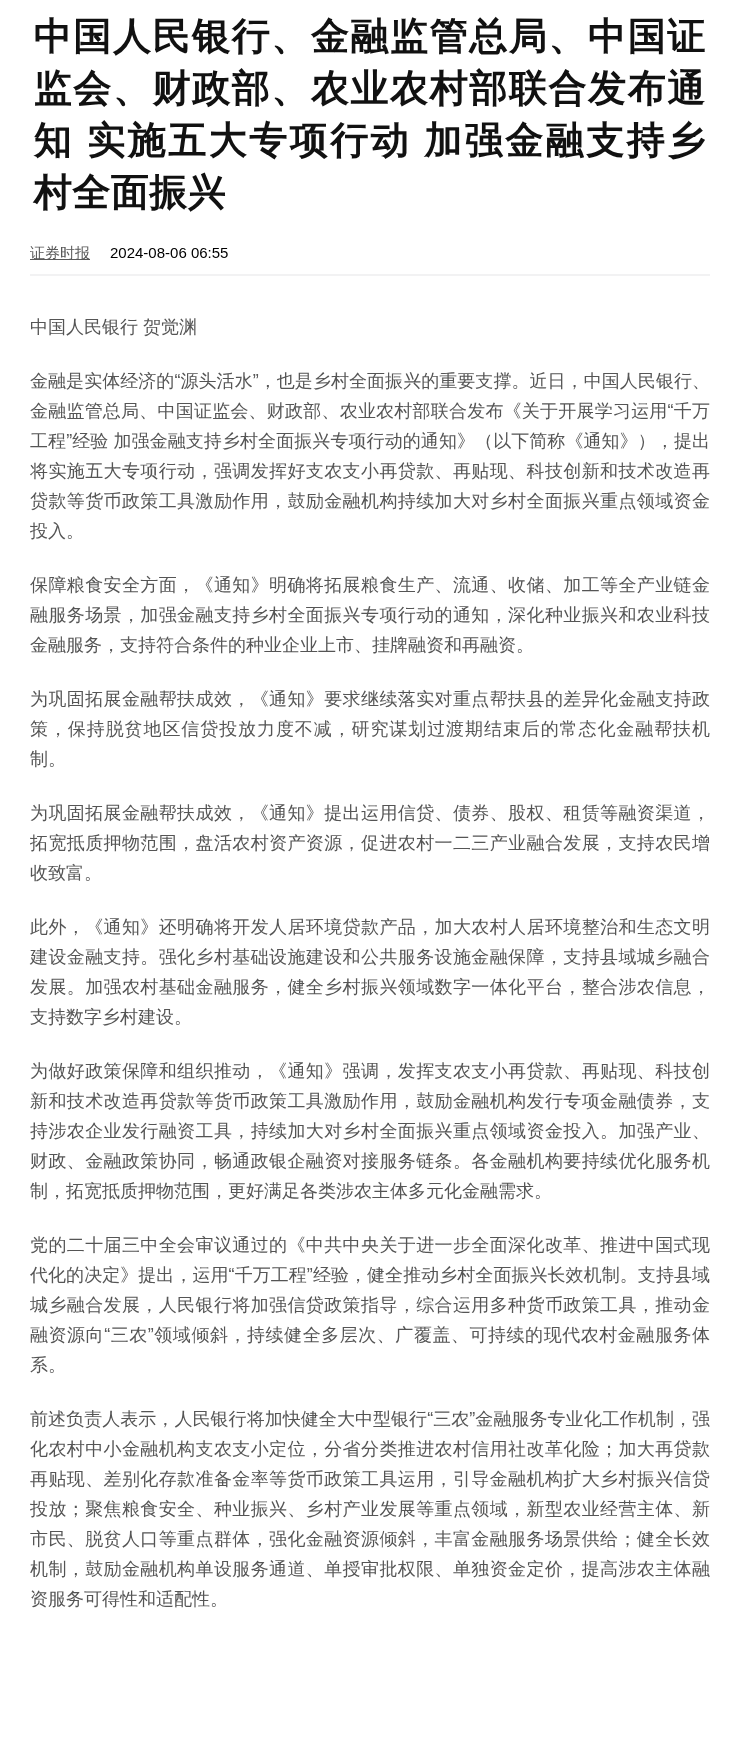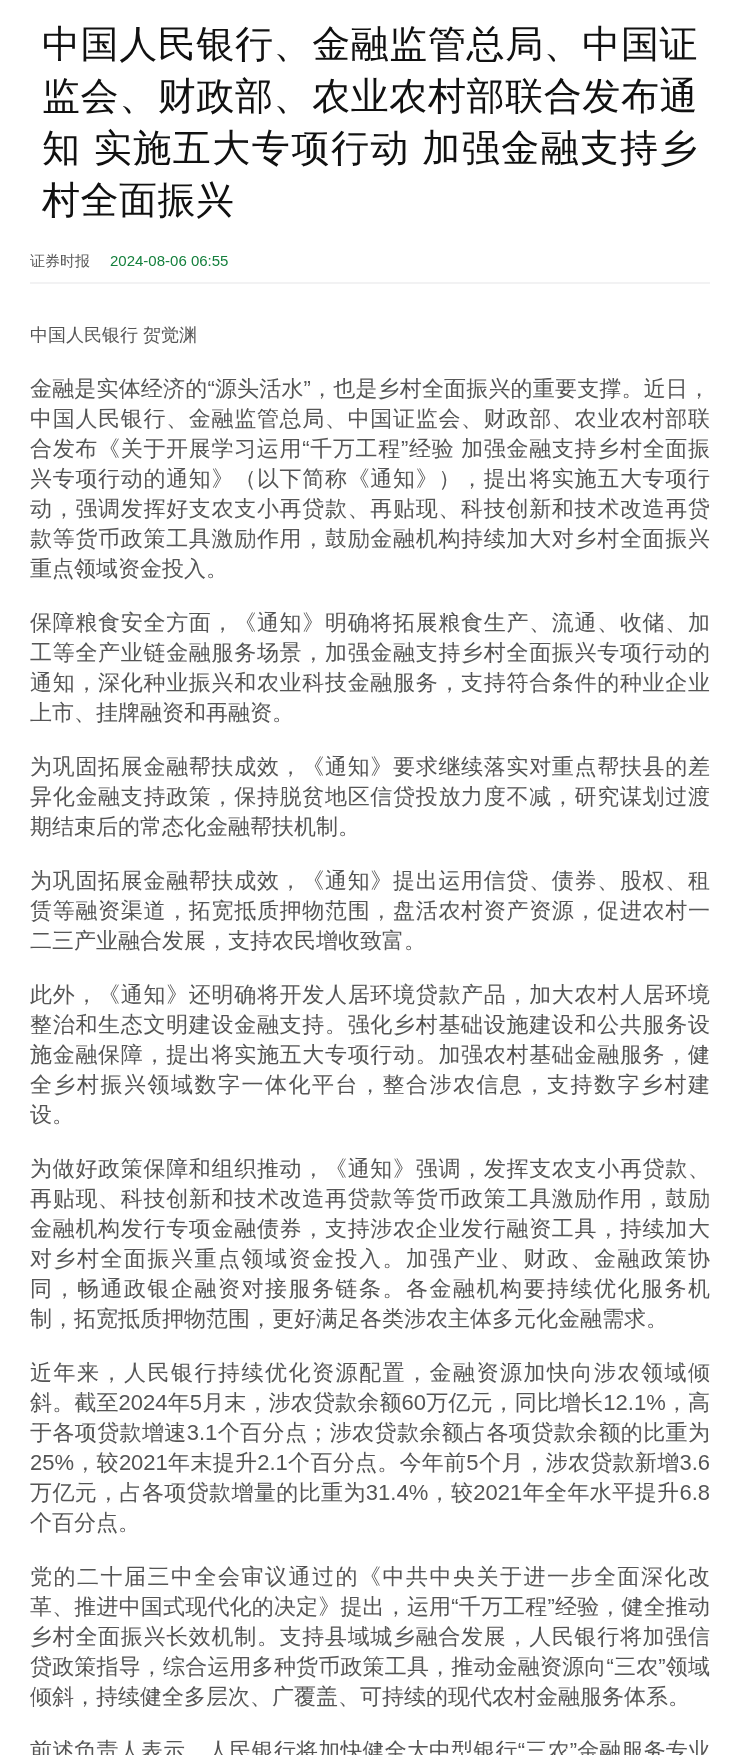--- a/index.html
+++ b/index.html
@@ -11,59 +11,60 @@
     width: 740px;
     min-height: 1755px;
     font-family: "Liberation Sans", "DejaVu Sans", sans-serif;
     -webkit-font-smoothing: antialiased;
   }
   .article-page {
     padding: 0 30px 20px 30px;
     box-sizing: border-box;
   }
   .article-title {
-    margin: 12px;
+    margin: 4px;
     padding-top: 6px;
     font-size: 38px;
     line-height: 52px;
-    font-weight: 400;
+    font-weight: 700;
     color: #111111;
     letter-spacing: 0.5px;
     text-align: justify;
   }
   .article-meta {
     margin-top: 26px;
     display: flex;
     align-items: baseline;
     font-size: 15px;
     line-height: 18px;
   }
   .source-label {
     color: #595959;
     margin-right: 20px;
     white-space: nowrap;
+    text-decoration: underline;
   }
   .publish-time {
-    color: #15803d;
+    color: #000000;
     white-space: nowrap;
   }
   .divider {
     border: none;
     border-top: 2px solid #f2f2f3;
     margin: 12px 0 0 0;
   }
   .byline {
     margin: 36px 0 0 0;
     font-size: 18px;
     line-height: 30px;
     color: #555555;
   }
   .article-body p {
     margin: 24px 0 0 0;
-    font-size: 22px;
+    font-size: 18px;
     line-height: 30px;
     color: #555555;
     text-align: justify;
     word-break: break-all;
   }
 </style>
 </head>
 <body>
 
 <div class="article-page">
@@ -77,20 +78,19 @@
 
   <hr class="divider">
 
   <p class="byline">中国人民银行 贺觉渊</p>
 
   <div class="article-body">
     <p>金融是实体经济的“源头活水”，也是乡村全面振兴的重要支撑。近日，中国人民银行、金融监管总局、中国证监会、财政部、农业农村部联合发布《关于开展学习运用“千万工程”经验 加强金融支持乡村全面振兴专项行动的通知》（以下简称《通知》），提出将实施五大专项行动，强调发挥好支农支小再贷款、再贴现、科技创新和技术改造再贷款等货币政策工具激励作用，鼓励金融机构持续加大对乡村全面振兴重点领域资金投入。</p>
     <p>保障粮食安全方面，《通知》明确将拓展粮食生产、流通、收储、加工等全产业链金融服务场景，加强金融支持乡村全面振兴专项行动的通知，深化种业振兴和农业科技金融服务，支持符合条件的种业企业上市、挂牌融资和再融资。</p>
     <p>为巩固拓展金融帮扶成效，《通知》要求继续落实对重点帮扶县的差异化金融支持政策，保持脱贫地区信贷投放力度不减，研究谋划过渡期结束后的常态化金融帮扶机制。</p>
     <p>为巩固拓展金融帮扶成效，《通知》提出运用信贷、债券、股权、租赁等融资渠道，拓宽抵质押物范围，盘活农村资产资源，促进农村一二三产业融合发展，支持农民增收致富。</p>
-    <p>此外，《通知》还明确将开发人居环境贷款产品，加大农村人居环境整治和生态文明建设金融支持。强化乡村基础设施建设和公共服务设施金融保障，提出将实施五大专项行动。加强农村基础金融服务，健全乡村振兴领域数字一体化平台，整合涉农信息，支持数字乡村建设。</p>
+    <p>此外，《通知》还明确将开发人居环境贷款产品，加大农村人居环境整治和生态文明建设金融支持。强化乡村基础设施建设和公共服务设施金融保障，支持县域城乡融合发展。加强农村基础金融服务，健全乡村振兴领域数字一体化平台，整合涉农信息，支持数字乡村建设。</p>
     <p>为做好政策保障和组织推动，《通知》强调，发挥支农支小再贷款、再贴现、科技创新和技术改造再贷款等货币政策工具激励作用，鼓励金融机构发行专项金融债券，支持涉农企业发行融资工具，持续加大对乡村全面振兴重点领域资金投入。加强产业、财政、金融政策协同，畅通政银企融资对接服务链条。各金融机构要持续优化服务机制，拓宽抵质押物范围，更好满足各类涉农主体多元化金融需求。</p>
-    <p>近年来，人民银行持续优化资源配置，金融资源加快向涉农领域倾斜。截至2024年5月末，涉农贷款余额60万亿元，同比增长12.1%，高于各项贷款增速3.1个百分点；涉农贷款余额占各项贷款余额的比重为25%，较2021年末提升2.1个百分点。今年前5个月，涉农贷款新增3.6万亿元，占各项贷款增量的比重为31.4%，较2021年全年水平提升6.8个百分点。</p>
     <p>党的二十届三中全会审议通过的《中共中央关于进一步全面深化改革、推进中国式现代化的决定》提出，运用“千万工程”经验，健全推动乡村全面振兴长效机制。支持县域城乡融合发展，人民银行将加强信贷政策指导，综合运用多种货币政策工具，推动金融资源向“三农”领域倾斜，持续健全多层次、广覆盖、可持续的现代农村金融服务体系。</p>
     <p>前述负责人表示，人民银行将加快健全大中型银行“三农”金融服务专业化工作机制，强化农村中小金融机构支农支小定位，分省分类推进农村信用社改革化险；加大再贷款再贴现、差别化存款准备金率等货币政策工具运用，引导金融机构扩大乡村振兴信贷投放；聚焦粮食安全、种业振兴、乡村产业发展等重点领域，新型农业经营主体、新市民、脱贫人口等重点群体，强化金融资源倾斜，丰富金融服务场景供给；健全长效机制，鼓励金融机构单设服务通道、单授审批权限、单独资金定价，提高涉农主体融资服务可得性和适配性。</p>
   </div>
 
 </div>
 
 </body></html>

